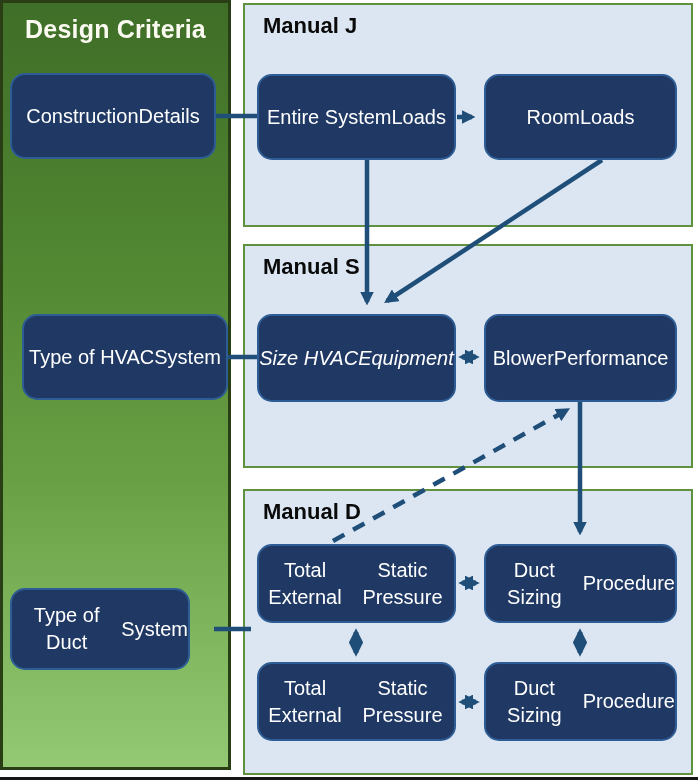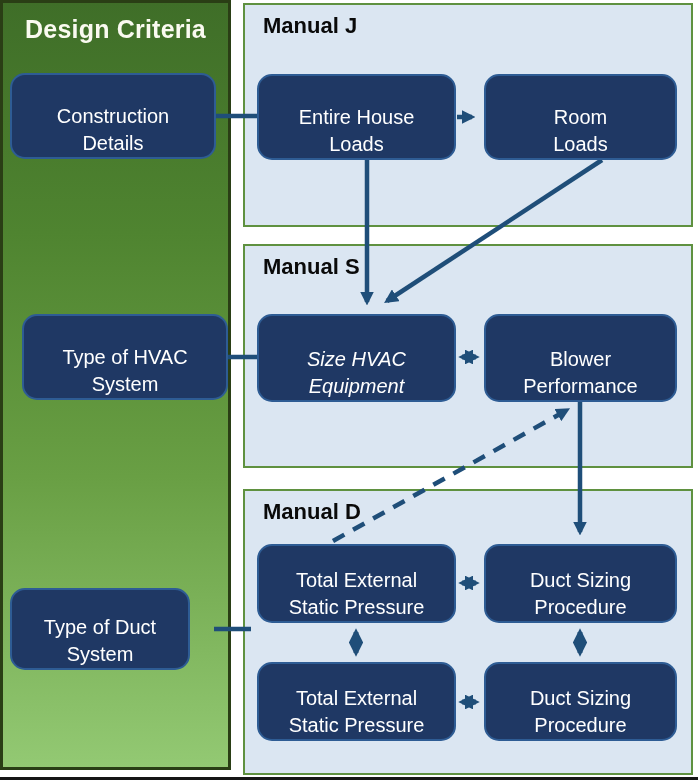--- a/index.html
+++ b/index.html
@@ -36,22 +36,22 @@
   #p-j{top:3px;height:224px;}
   #p-s{top:244px;height:224px;}
   #p-d{top:489px;height:286px;}
   .panel-title{
     position:absolute;left:18px;top:8px;font-size:22px;font-weight:700;
     color:var(--title-text);
   }
   .nbox{
     position:absolute;box-sizing:border-box;
     background:var(--box-navy);border:2px solid var(--box-border);
-    border-radius:15px;display:flex;flex-direction:column;
-    justify-content:flex-end;align-items:center;
+    border-radius:15px;display:flex;flex-direction:row;
+    justify-content:center;align-items:center;
     color:var(--box-text);font-size:20px;line-height:1.35;text-align:center;
   }
   .nbox span{display:block;}
   #b-construction{left:10px;top:73px;width:206px;height:86px;}
   #b-hvac{left:22px;top:314px;width:206px;height:86px;}
   #b-duct{left:10px;top:588px;width:180px;height:82px;}
   #b-ehl{left:257px;top:74px;width:199px;height:86px;}
   #b-rl{left:484px;top:74px;width:193px;height:86px;}
   #b-she{left:257px;top:314px;width:199px;height:88px;font-style:italic;}
   #b-bp{left:484px;top:314px;width:193px;height:88px;}
@@ -110,21 +110,21 @@
   <div class="nbox" id="b-hvac">
     <span>Type of HVAC</span>
     <span>System</span>
   </div>
   <div class="nbox" id="b-duct">
     <span>Type of Duct</span>
     <span>System</span>
   </div>
 
   <div class="nbox" id="b-ehl">
-    <span>Entire House</span>
+    <span>Entire System</span>
     <span>Loads</span>
   </div>
   <div class="nbox" id="b-rl">
     <span>Room</span>
     <span>Loads</span>
   </div>
 
   <div class="nbox" id="b-she">
     <span>Size HVAC</span>
     <span>Equipment</span>

